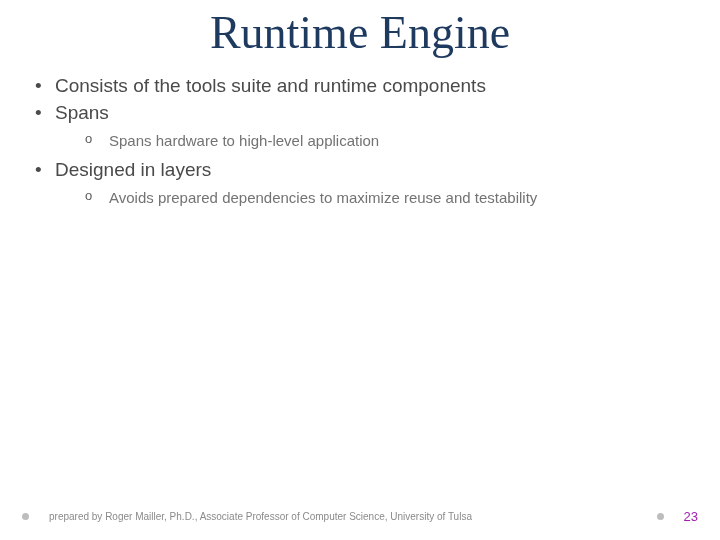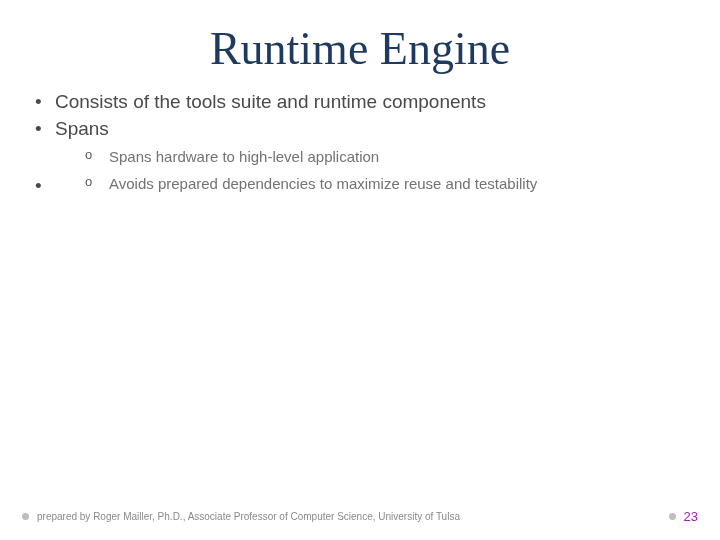--- a/index.html
+++ b/index.html
@@ -18,21 +18,21 @@
     height: 540px;
     position: relative;
     box-sizing: border-box;
   }
   .title {
     font-family: Georgia, "Times New Roman", serif;
     font-size: 46px;
     line-height: 1.08;
     text-align: center;
     color: #1f3a5f;
-    padding-top: 24px;
+    padding-top: 8px;
     font-weight: 400;
   }
   .content {
     padding: 10px 22px 0 22px;
     font-size: 19px;
     color: #4a4a4a;
   }
   ul.top {
     list-style: none;
     margin: 5px;
@@ -83,21 +83,21 @@
     padding: 0 22px;
     display: flex;
     justify-content: space-between;
     align-items: center;
     font-size: 10px;
     color: #8a8a8a;
   }
   .footer-left, .footer-right {
     display: flex;
     align-items: center;
-    gap: 8px;
+    gap: 20px;
   }
   .dot {
     width: 7px;
     height: 7px;
     border-radius: 50%;
     background: #bdbdbd;
     display: inline-block;
   }
   .page-num {
     font-size: 13px;
@@ -120,20 +120,21 @@
       </li>
       <li>
         <span>Spans</span>
         <ul class="sub">
           <li>
             <span>Spans hardware to high-level application</span>
           </li>
         </ul>
       </li>
       <li>
+        <span>Designed in layers</span>
         <ul class="sub">
           <li>
             <span>Avoids prepared dependencies to maximize reuse and testability</span>
           </li>
         </ul>
       </li>
     </ul>
   </div>
 
   <div class="footer">

